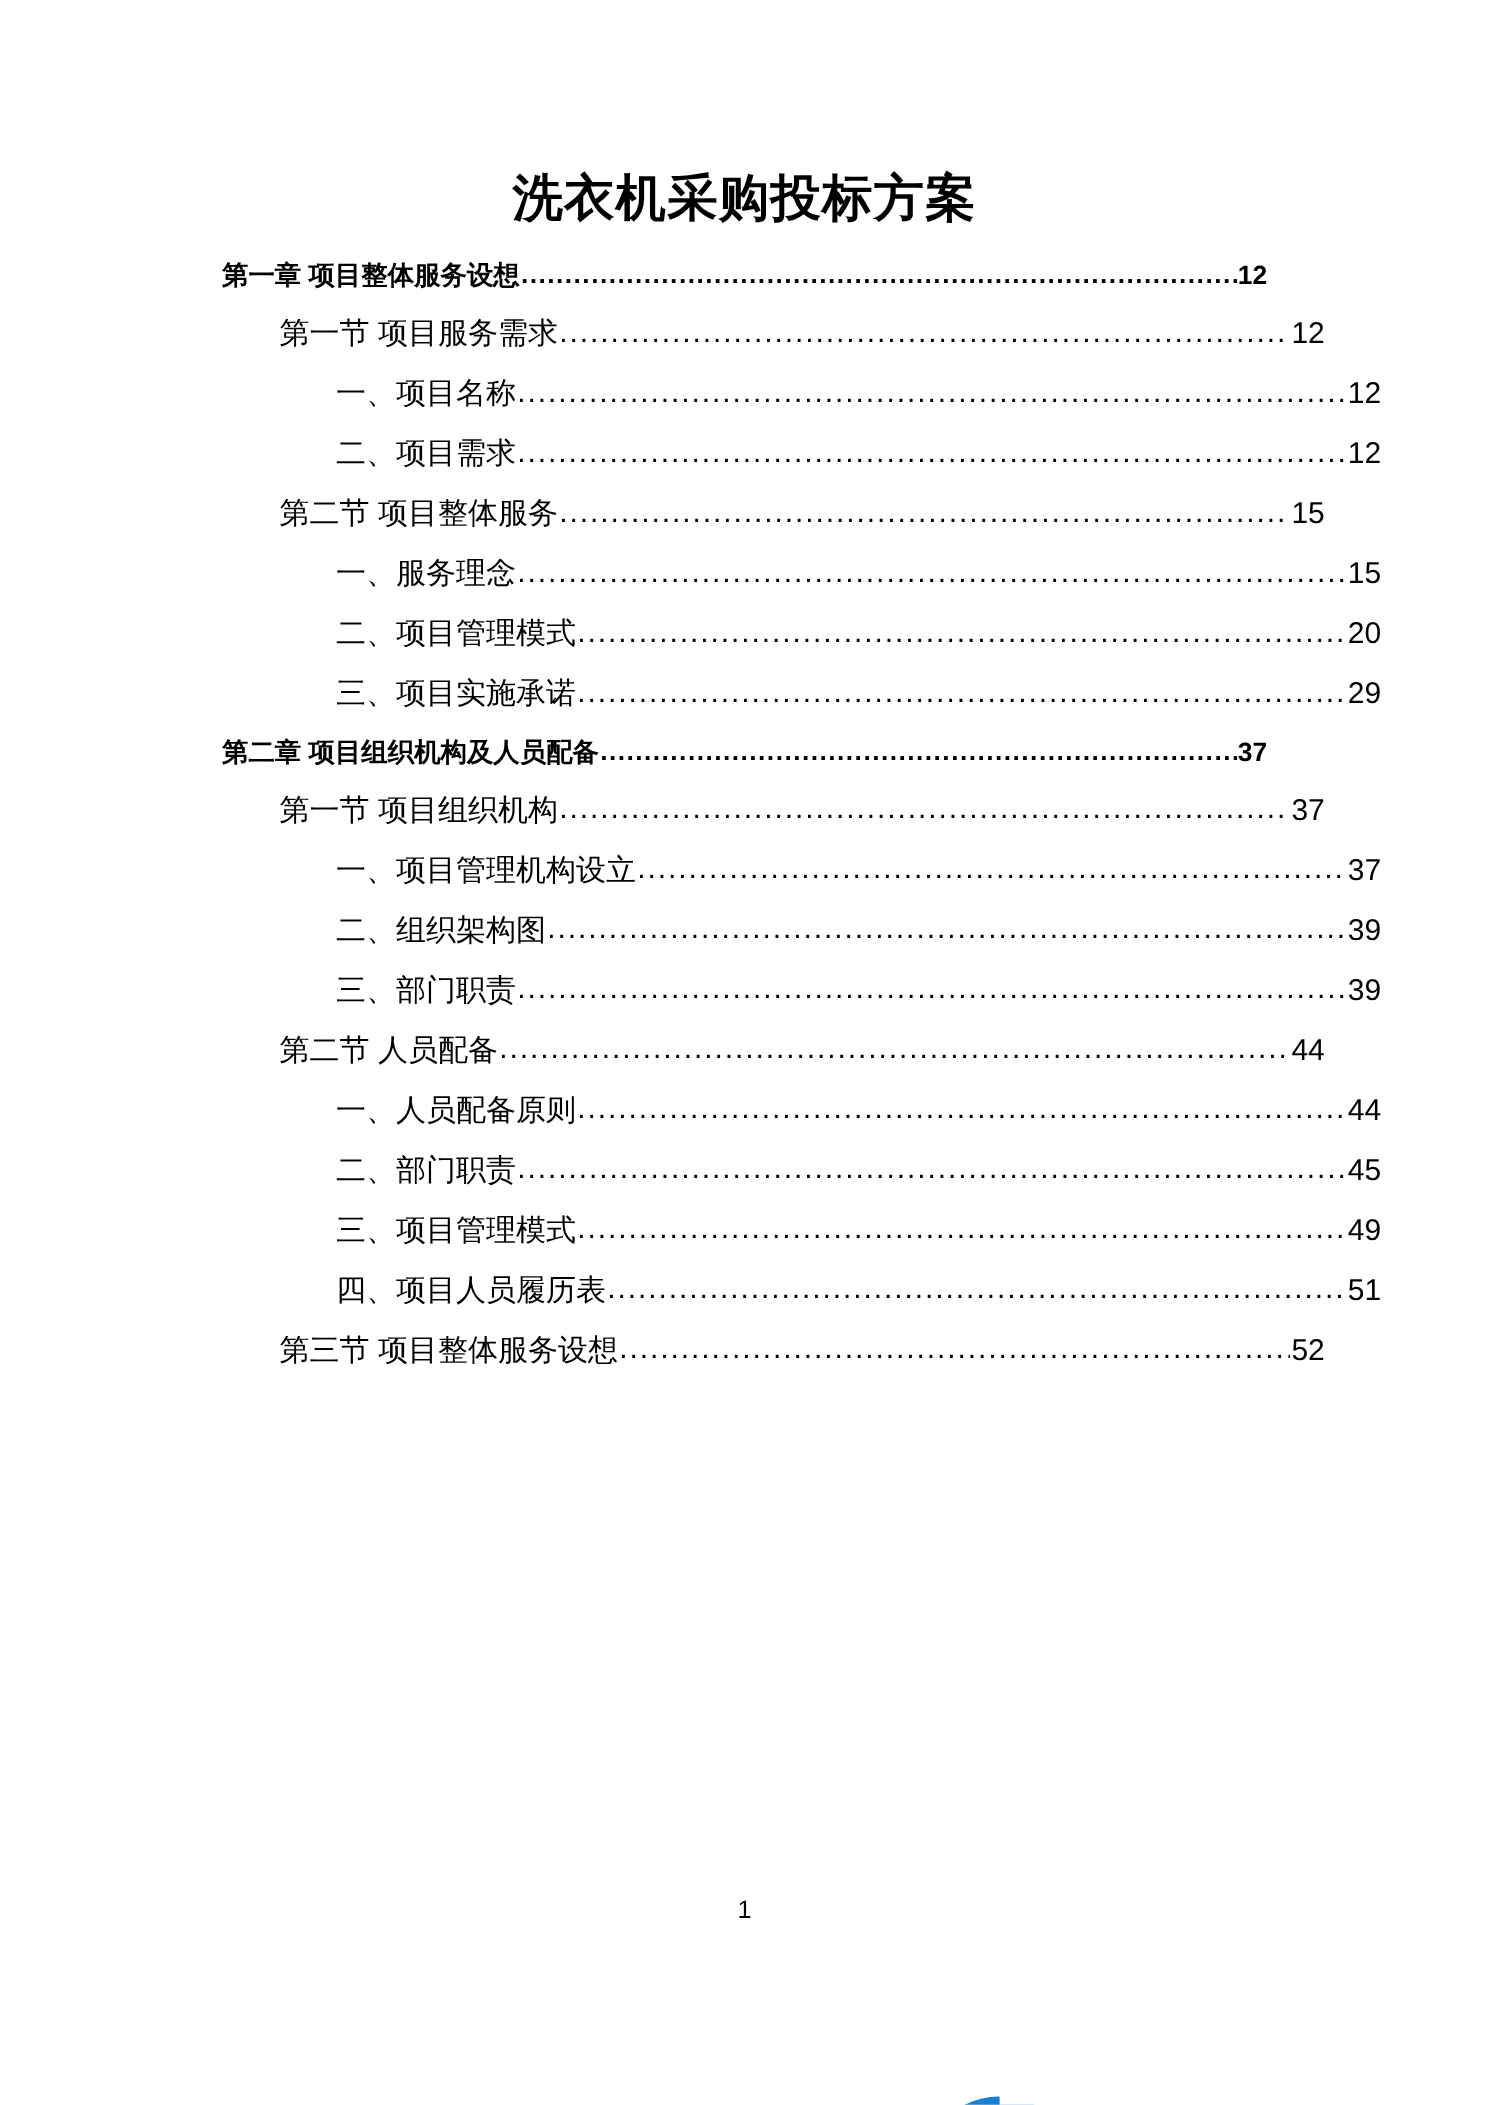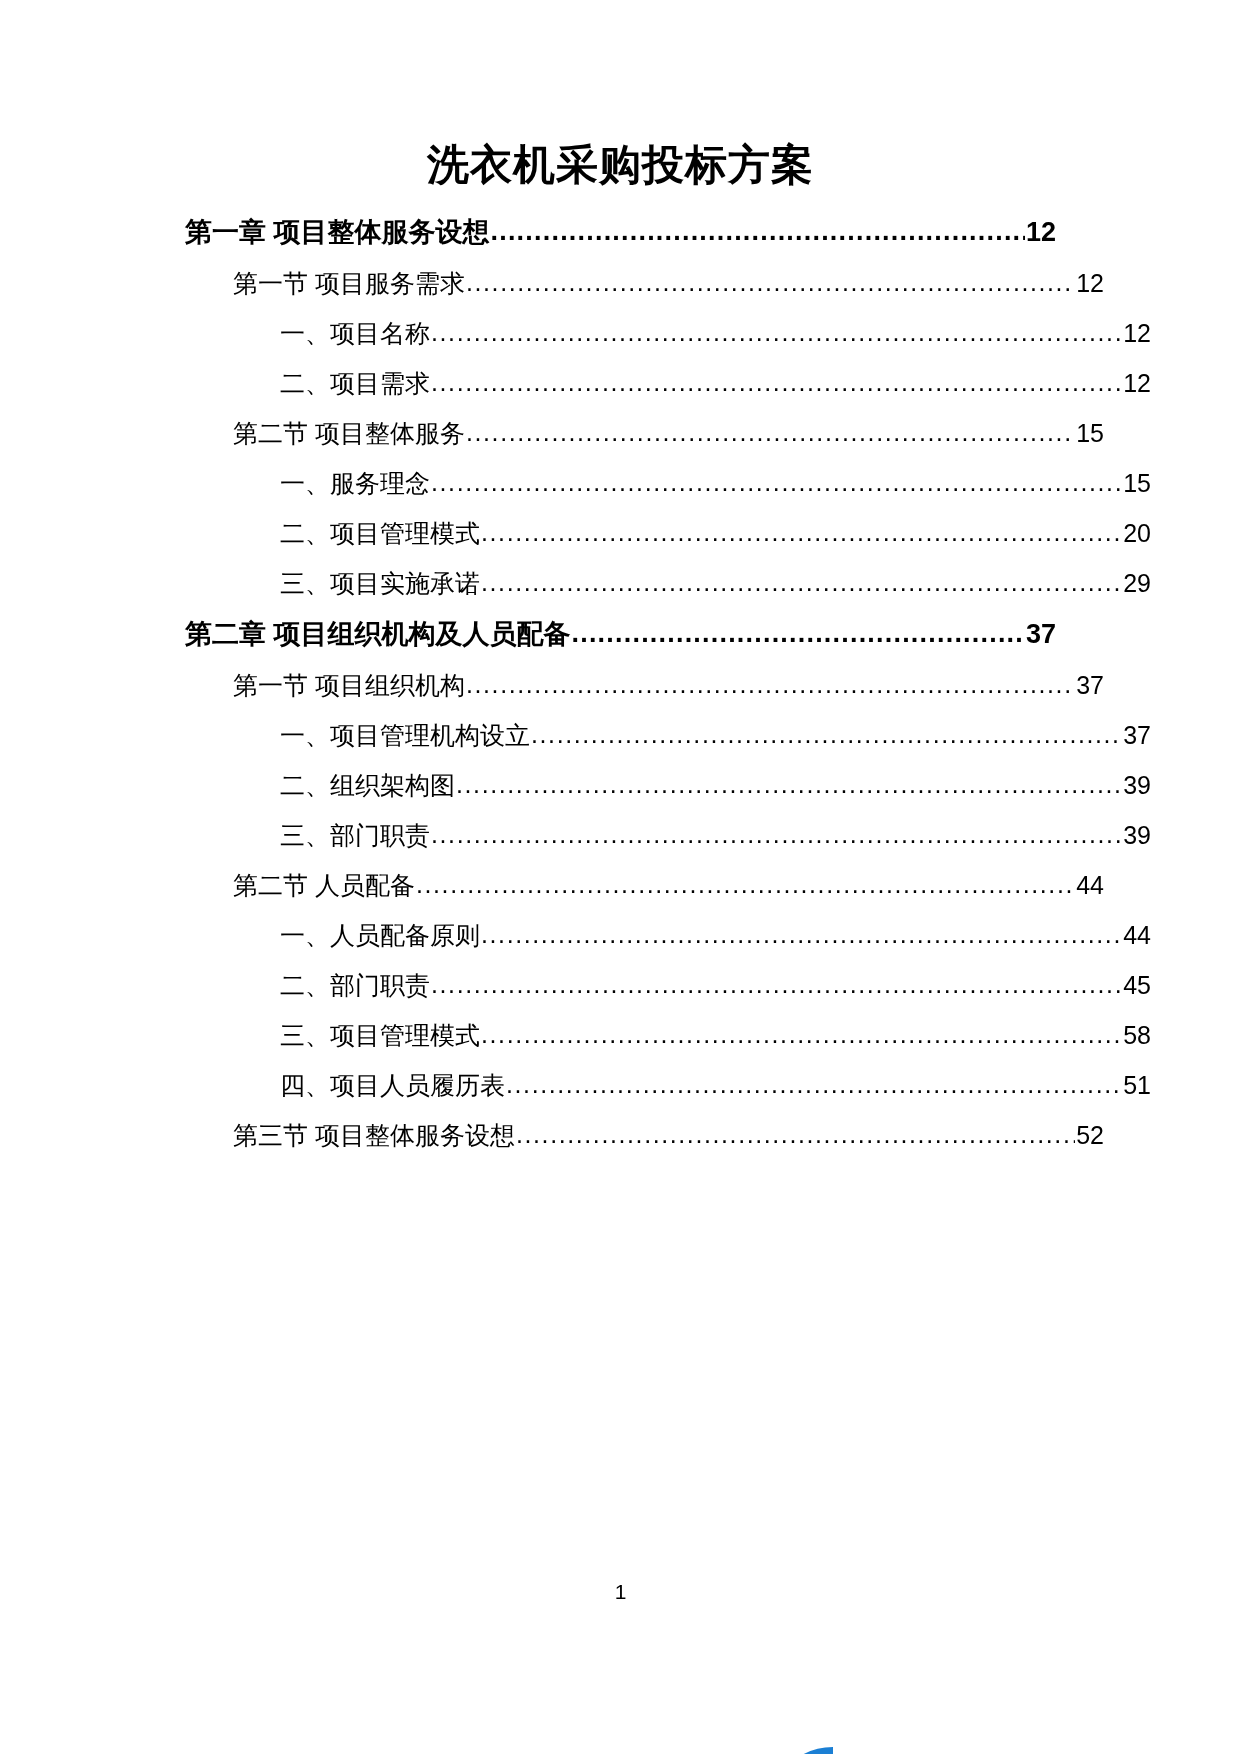--- a/index.html
+++ b/index.html
@@ -63,21 +63,21 @@
     transform: translateY(-1px);
   }
   .toc-row .pg {
     flex: 0 0 auto;
     white-space: nowrap;
     text-align: right;
   }
 
   
   .lvl1 {
-    font-size: 27px;
+    font-size: 22px;
     font-weight: bold;
     line-height: 1.0;
     padding: 13px 0 12px 0;
   }
   .lvl1 .dots { font-weight: bold; letter-spacing: 1.2px; }
 
   
   .lvl2 {
     font-size: 25px;
     font-weight: normal;
@@ -220,21 +220,21 @@
 
     <div class="toc-row lvl3">
       <span class="label">二、部门职责</span>
       <span class="dots">........................................................................................................................................................................................................................................................................................................................................................................................................................</span>
       <span class="pg">45</span>
     </div>
 
     <div class="toc-row lvl3">
       <span class="label">三、项目管理模式</span>
       <span class="dots">........................................................................................................................................................................................................................................................................................................................................................................................................................</span>
-      <span class="pg">58</span>
+      <span class="pg">49</span>
     </div>
 
     <div class="toc-row lvl3">
       <span class="label">四、项目人员履历表</span>
       <span class="dots">........................................................................................................................................................................................................................................................................................................................................................................................................................</span>
       <span class="pg">51</span>
     </div>
 
     <div class="toc-row lvl2">
       <span class="label">第三节 项目整体服务设想</span>

